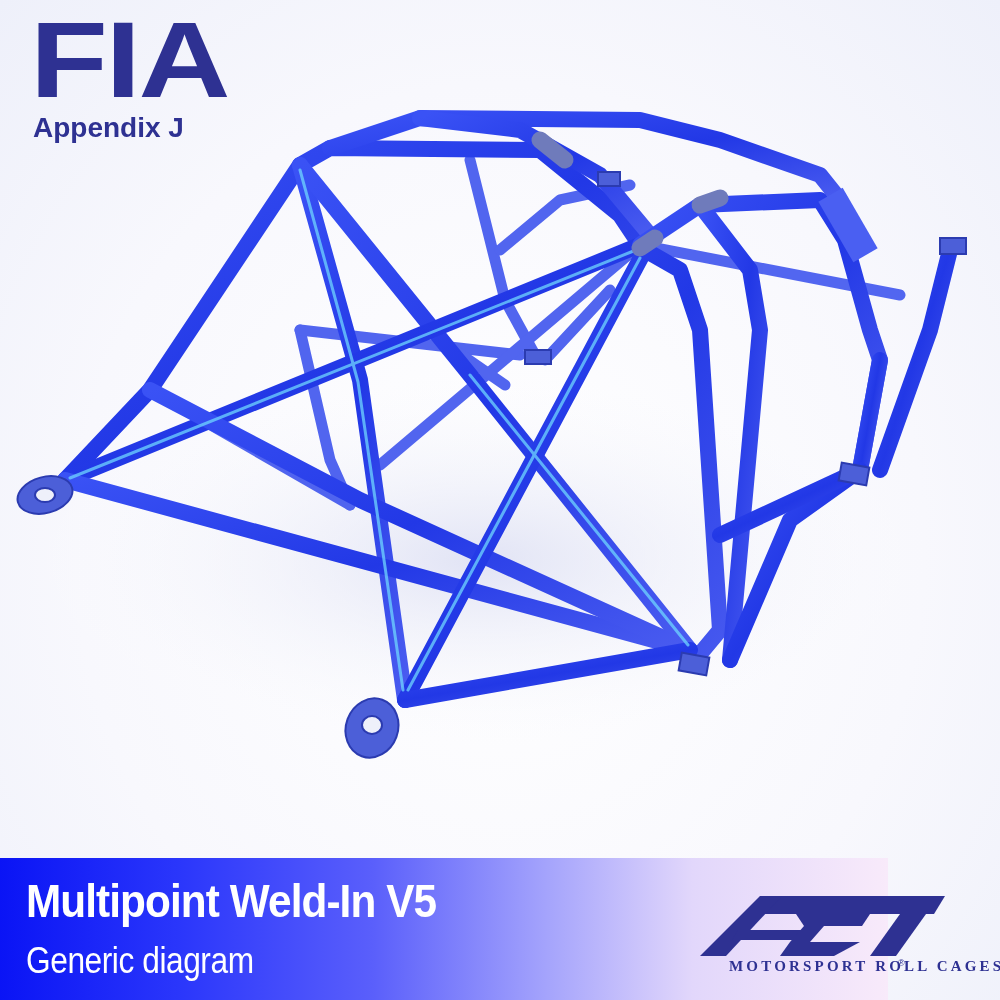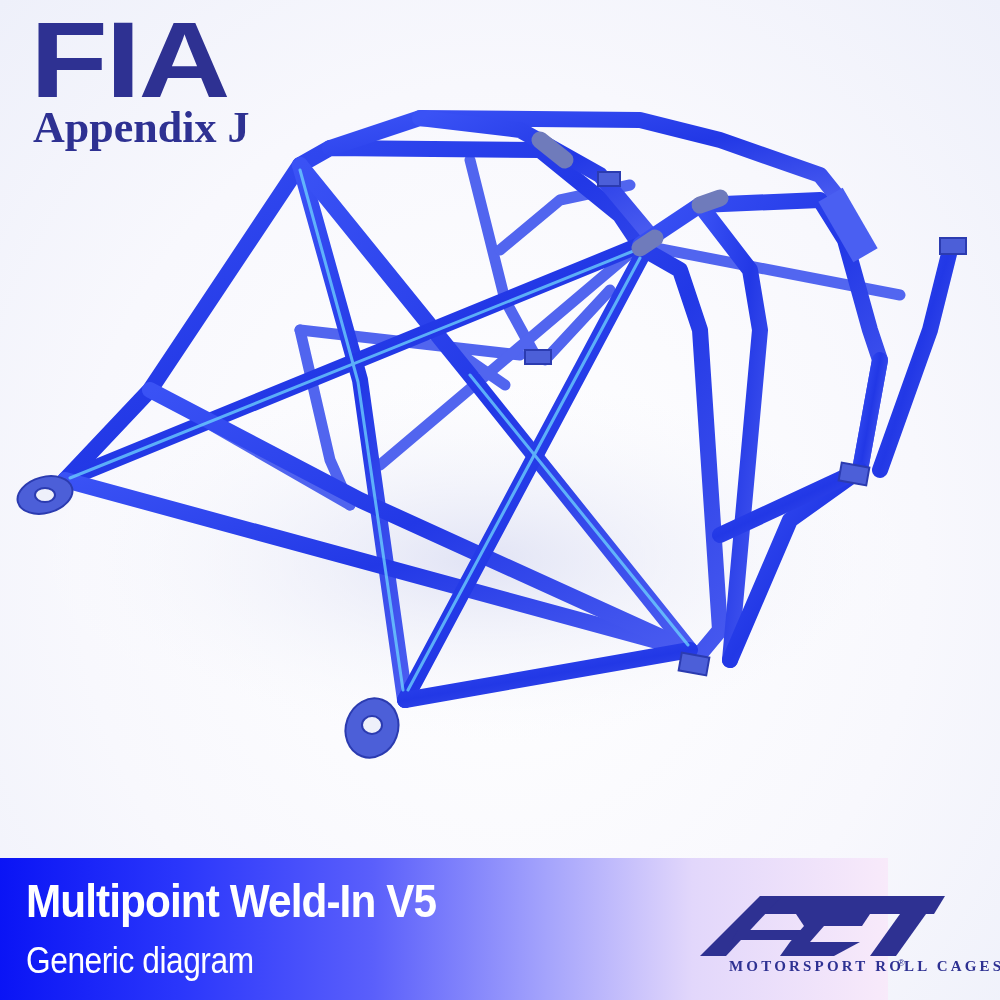--- a/index.html
+++ b/index.html
@@ -8,22 +8,22 @@
     background: radial-gradient(ellipse at 50% 55%, #ffffff 0%, #f8f8fd 60%, #eef0fa 100%);
     font-family: "Liberation Sans", sans-serif;
   }
   .fia-logo { position: absolute; left: 30px; top: 14px; color: #2e3192; }
   .fia-title {
     font-family: "Liberation Sans", sans-serif; font-weight: 700;
     font-size: 108px; line-height: 92px; letter-spacing: -2px;
     transform: scaleX(1.18); transform-origin: left top; display: block;
   }
   .fia-sub {
-    font-family: Liberation Serif, serif; font-weight: 700;
-    font-size: 44px; line-height: 40px; display: block; margin-top: 2px; margin-left: 3px;
+    font-family: Liberation Sans, sans-serif; font-weight: 700;
+    font-size: 28px; line-height: 40px; display: block; margin-top: 2px; margin-left: 3px;
   }
   .cage { position: absolute; left: 0; top: 0; width: 1000px; height: 860px; }
   .banner {
     position: absolute; left: 0; top: 858px; width: 888px; height: 142px;
     background: linear-gradient(90deg, #0a14f5 0%, #2a36fb 20%, #5a5ffb 42%, #a6a5fc 62%, #e2d7fb 78%, #f8eafa 100%);
   }
   .banner-title {
     position: absolute; left: 26px; top: 16px; color: #ffffff;
     font-family: "Liberation Sans", sans-serif; font-weight: 700; font-size: 46px;
     letter-spacing: -1px; transform: scaleX(0.92); transform-origin: left top; white-space: nowrap;

